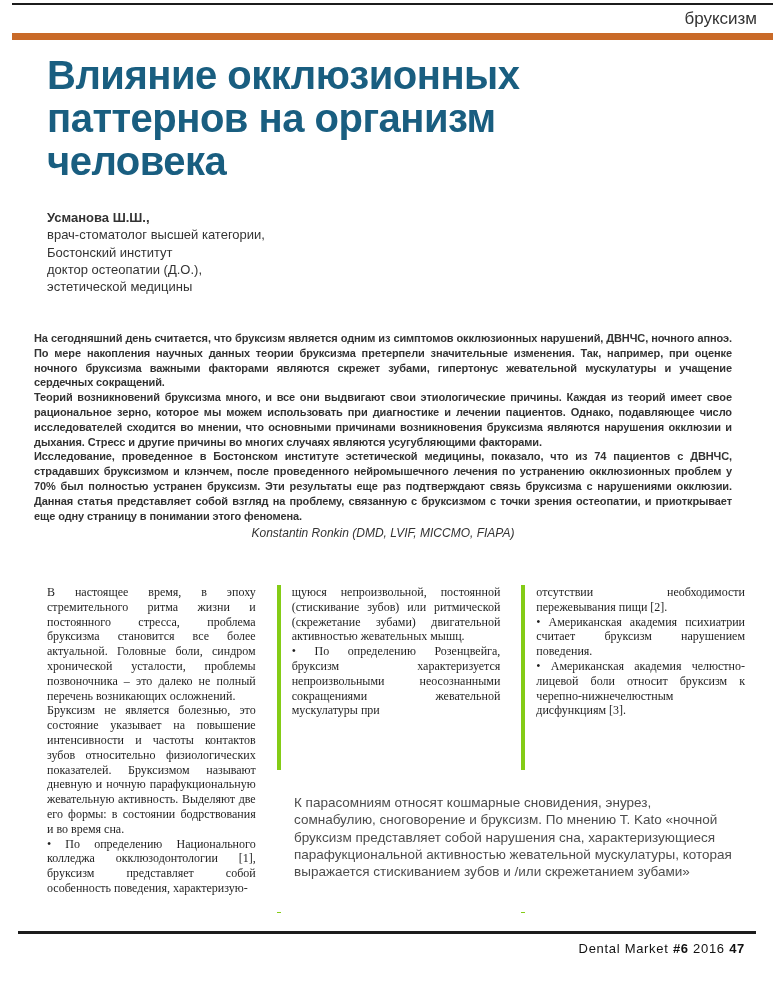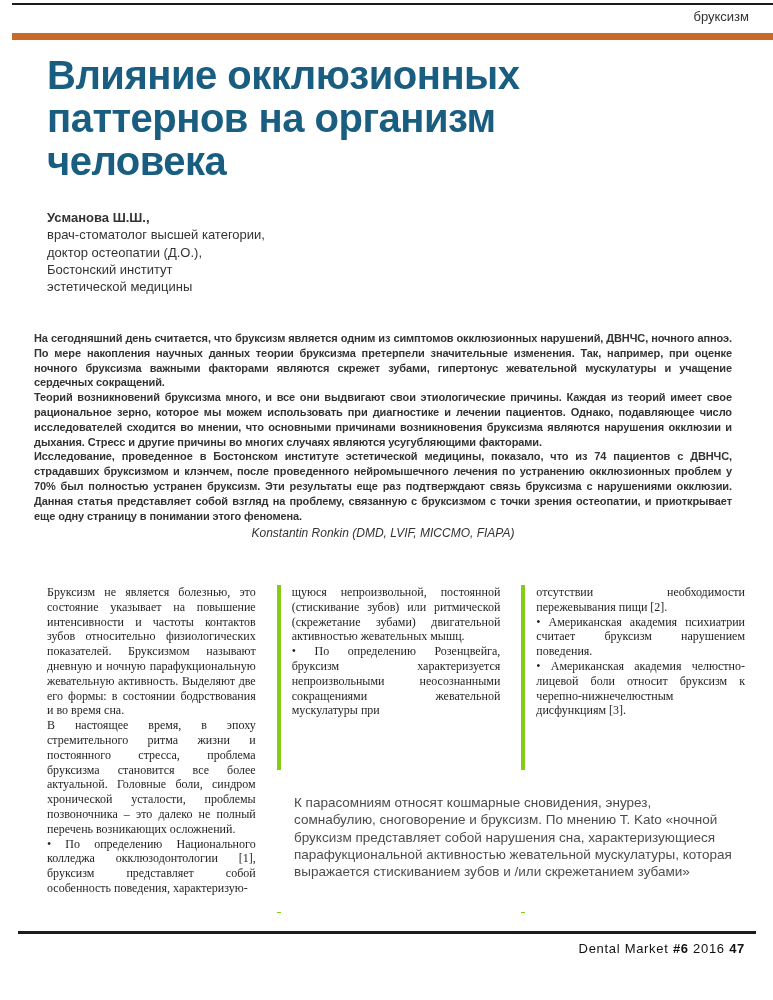--- a/index.html
+++ b/index.html
@@ -9,22 +9,22 @@
     background:#fff;
     font-family:"Liberation Sans",sans-serif;
     color:#222;
     overflow:hidden;
   }
   .top-rule{
     position:absolute;left:12px;right:0;top:3px;height:2px;
     background:#1c1c1c;
   }
   .page-tag{
-    position:absolute;top:9px;right:24px;
-    font-size:13px;color:#333;
+    position:absolute;top:9px;right:16px;
+    font-size:17px;color:#333;
   }
   .accent-bar{
     position:absolute;left:12px;right:0;top:33px;height:7px;
     background:var(--accent-orange,#C96A28);
   }
   .title{
     position:absolute;left:47px;top:54px;width:515px;
     margin:0;
     font-size:40px;line-height:43px;font-weight:bold;
     letter-spacing:-0.5px;
@@ -89,36 +89,36 @@
 
   <div class="top-rule"></div>
   <div class="page-tag">бруксизм</div>
   <div class="accent-bar"></div>
 
   <h1 class="title">Влияние окклюзионных паттернов на организм человека</h1>
 
   <div class="author">
     <div class="author-name">Усманова Ш.Ш.,</div>
     <div>врач-стоматолог высшей категории,</div>
+    <div>Бостонский институт</div>
     <div>доктор остеопатии (Д.О.),</div>
-    <div>Бостонский институт</div>
     <div>эстетической медицины</div>
   </div>
 
   <div class="lead">
     <p>На сегодняшний день считается, что бруксизм является одним из симптомов окклюзионных нарушений, ДВНЧС, ночного апноэ. По мере накопления научных данных теории бруксизма претерпели значительные изменения. Так, например, при оценке ночного бруксизма важными факторами являются скрежет зубами, гипертонус жевательной мускулатуры и учащение сердечных сокращений.</p>
     <p>Теорий возникновений бруксизма много, и все они выдвигают свои этиологические причины. Каждая из теорий имеет свое рациональное зерно, которое мы можем использовать при диагностике и лечении пациентов. Однако, подавляющее число исследователей сходится во мнении, что основными причинами возникновения бруксизма являются нарушения окклюзии и дыхания. Стресс и другие причины во многих случаях являются усугубляющими факторами.</p>
     <p>Исследование, проведенное в Бостонском институте эстетической медицины, показало, что из 74 пациентов с ДВНЧС, страдавших бруксизмом и клэнчем, после проведенного нейромышечного лечения по устранению окклюзионных проблем у 70% был полностью устранен бруксизм. Эти результаты еще раз подтверждают связь бруксизма с нарушениями окклюзии. Данная статья представляет собой взгляд на проблему, связанную с бруксизмом с точки зрения остеопатии, и приоткрывает еще одну страницу в понимании этого феномена.</p>
     <p class="attribution">Konstantin Ronkin (DMD, LVIF, MICCMO, FIAPA)</p>
   </div>
 
   <div class="columns">
     <div class="col">
+      <p>В настоящее время, в эпоху стремительного ритма жизни и постоянного стресса, проблема бруксизма становится все более актуальной. Головные боли, синдром хронической усталости, проблемы позвоночника – это далеко не полный перечень возникающих осложнений.</p>
       <p>Бруксизм не является болезнью, это состояние указывает на повышение интенсивности и частоты контактов зубов относительно физиологических показателей. Бруксизмом называют дневную и ночную парафукциональную жевательную активность. Выделяют две его формы: в состоянии бодрствования и во время сна.</p>
-      <p>В настоящее время, в эпоху стремительного ритма жизни и постоянного стресса, проблема бруксизма становится все более актуальной. Головные боли, синдром хронической усталости, проблемы позвоночника – это далеко не полный перечень возникающих осложнений.</p>
       <p>• По определению Национального колледжа окклюзодонтологии [1], бруксизм представляет собой особенность поведения, характеризую-</p>
     </div>
     <div class="col">
       <p>щуюся непроизвольной, постоянной (стискивание зубов) или ритмической (скрежетание зубами) двигательной активностью жевательных мышц.</p>
       <p>• По определению Розенцвейга, бруксизм характеризуется непроизвольными неосознанными сокращениями жевательной мускулатуры при</p>
     </div>
     <div class="col">
       <p>отсутствии необходимости пережевывания пищи [2].</p>
       <p>• Американская академия психиатрии считает бруксизм нарушением поведения.</p>
       <p>• Американская академия челюстно-лицевой боли относит бруксизм к черепно-нижнечелюстным дисфункциям [3].</p>

